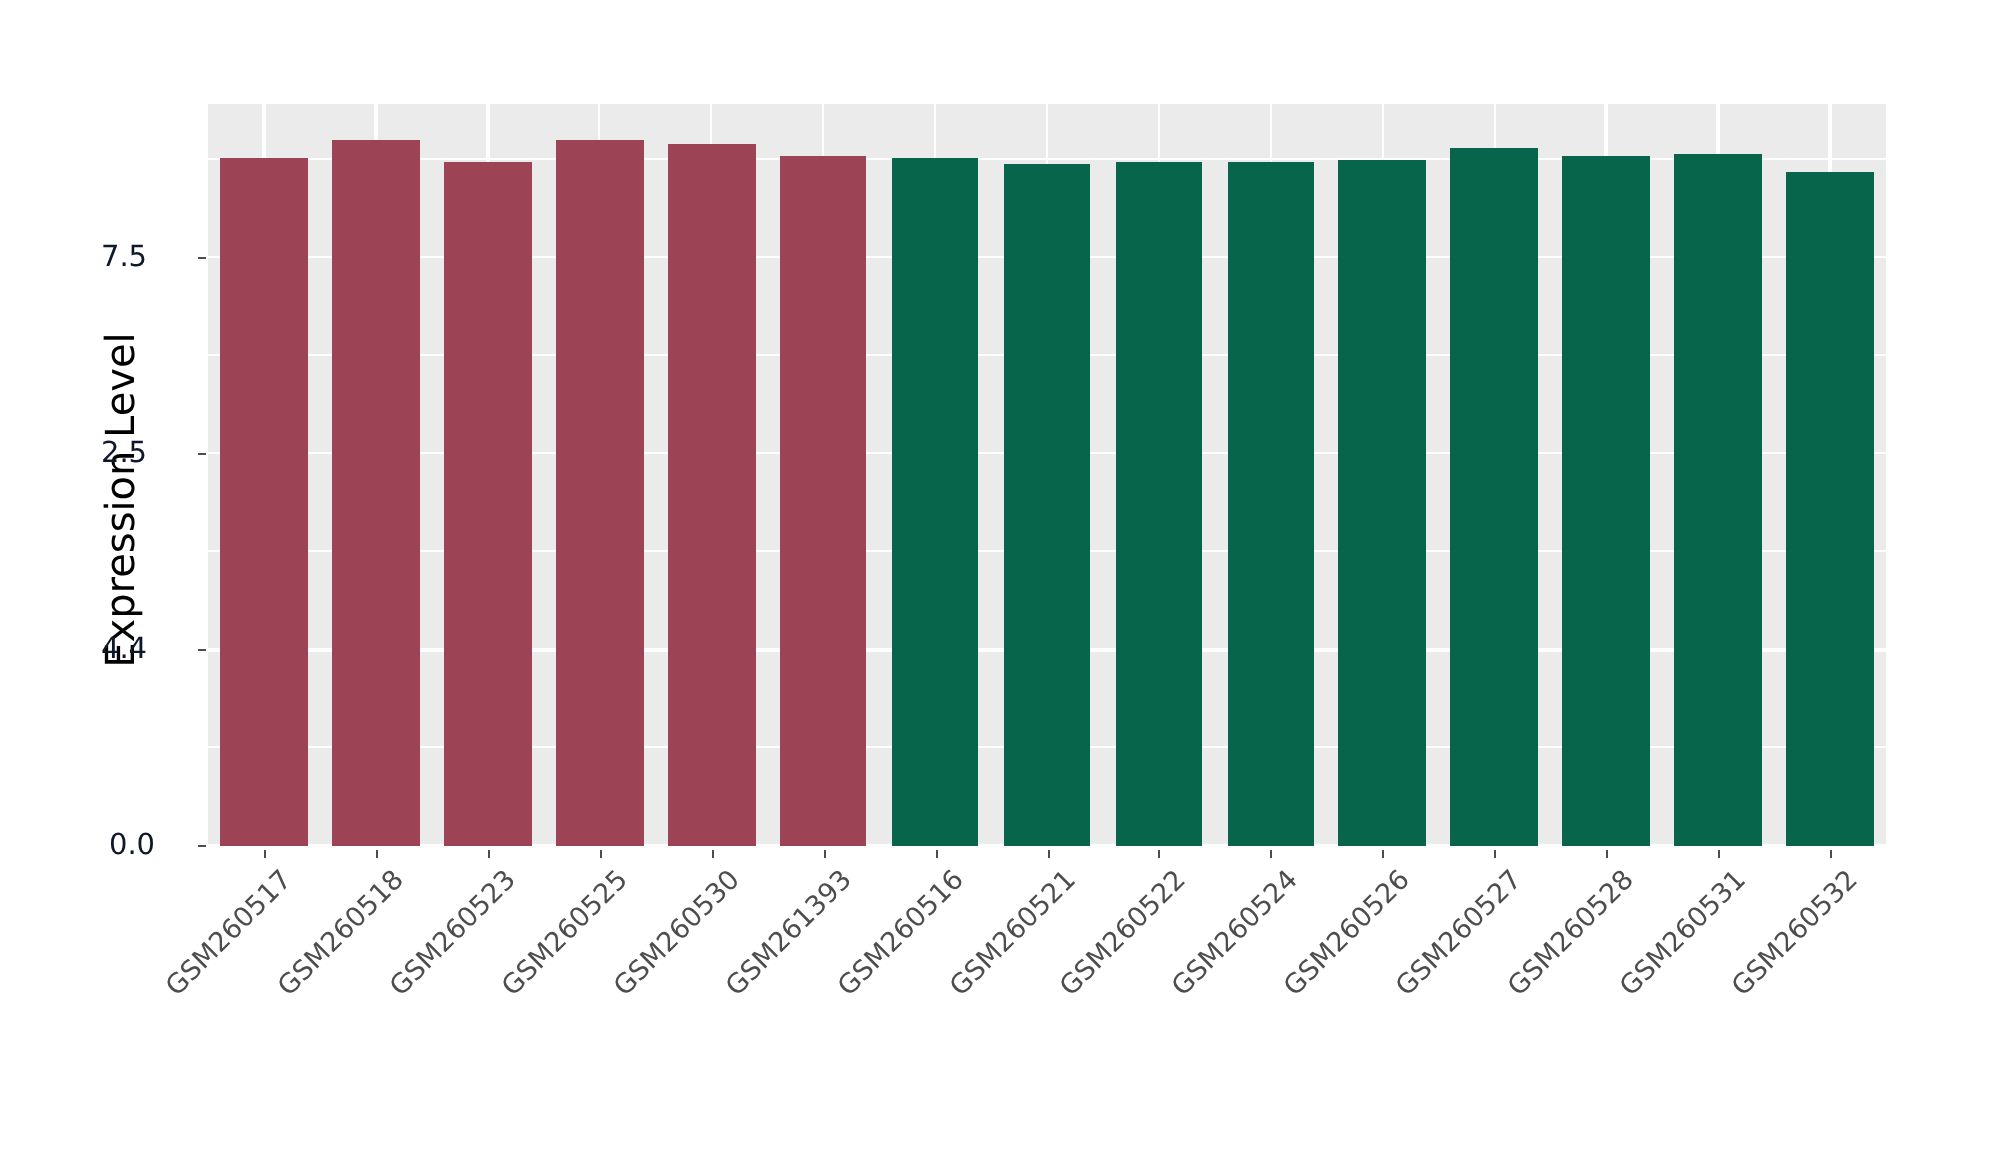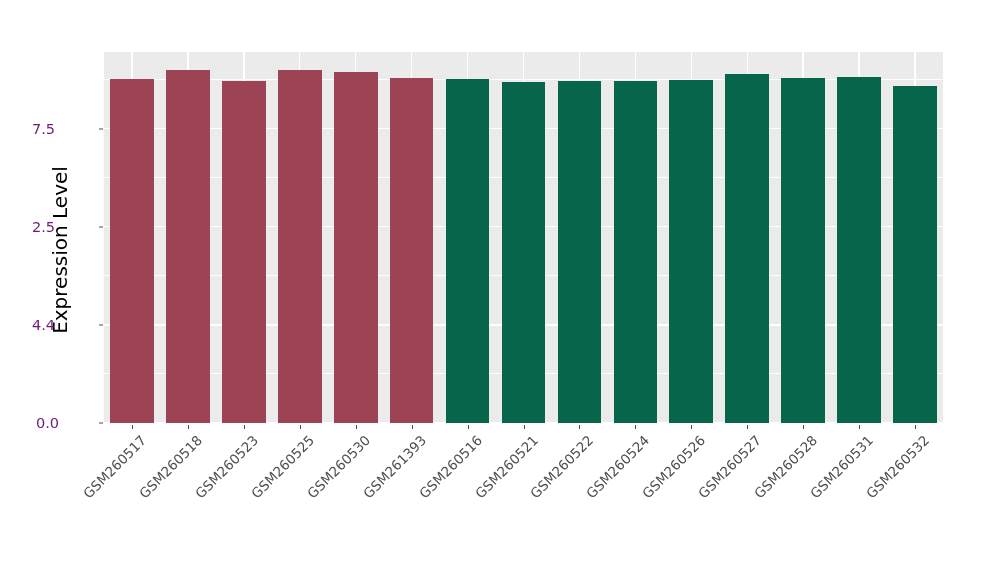--- a/index.html
+++ b/index.html
@@ -23,23 +23,23 @@
     transform:rotate(-90deg);
     transform-origin:center center;
     white-space:nowrap;
   }
 
   
   .y-tick-label{
     position:absolute;
     right:0;
     width:60px;
-    text-align:left;
+    text-align:center;
     font-size:14.5px;
-    color:#701a75;
+    color:#0f172a;
     transform:translateY(-50%);
     white-space:nowrap;
   }
   .y-tick-mark{
     position:absolute;
     width:4px;height:1px;
     background:#4d4d4d;
     transform:translateY(-50%);
   }
 

